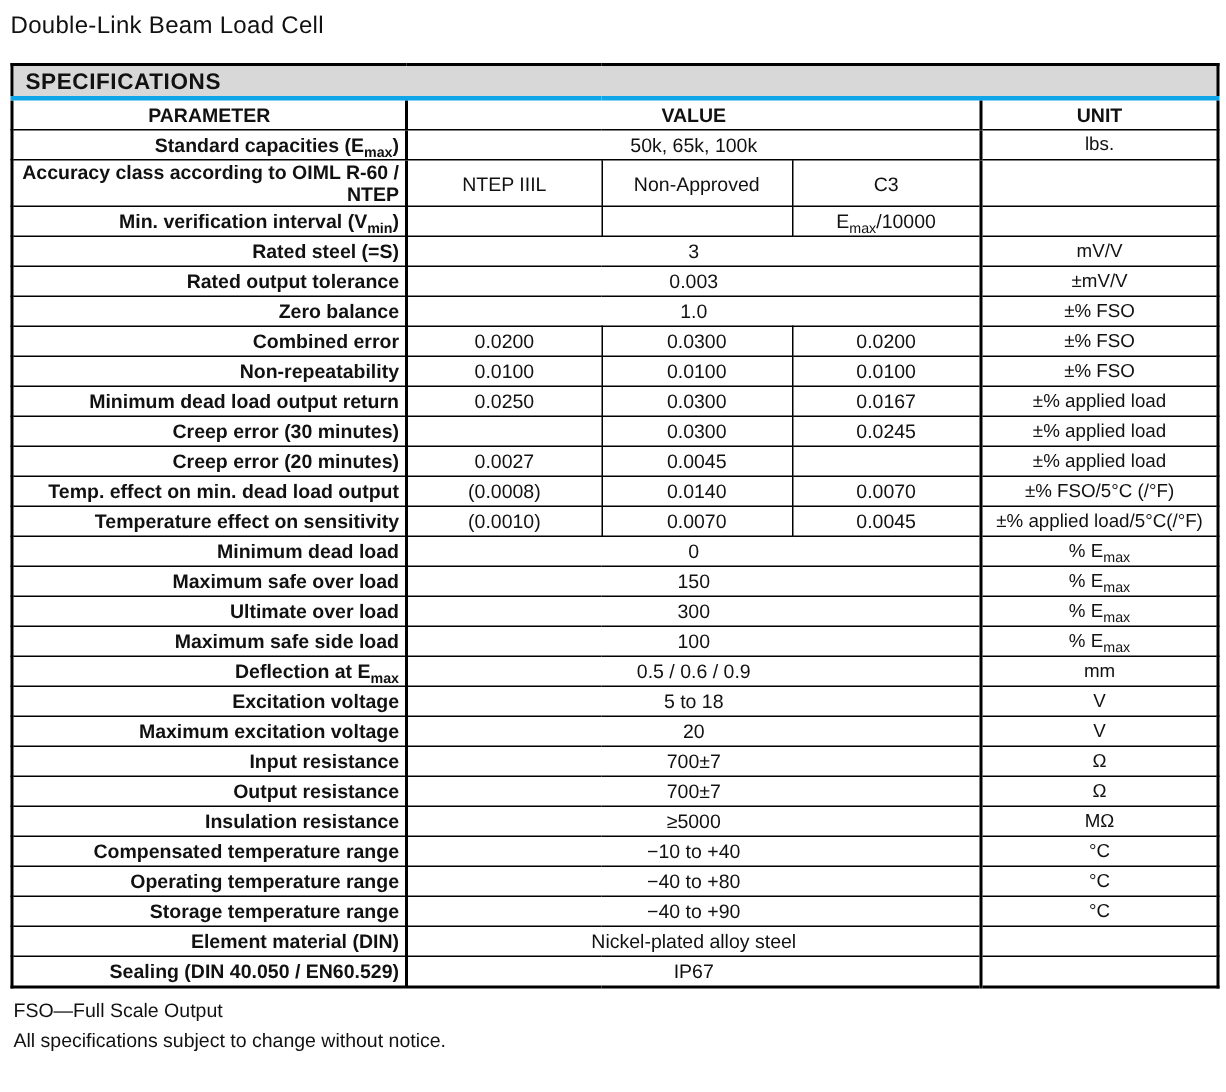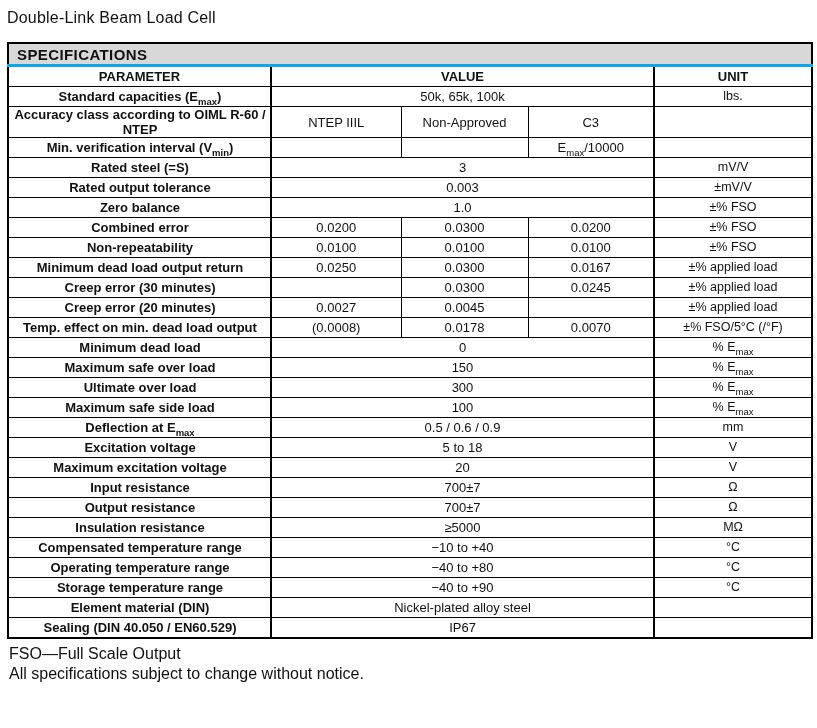--- a/index.html
+++ b/index.html
@@ -48,21 +48,21 @@
     border-bottom: 3px solid #0ea5e9;
     letter-spacing: 0.4px;
     height: 20px;
   }
   .spec-table thead th {
     font-weight: 700;
     text-align: center;
   }
   .spec-table .param {
     font-weight: 700;
-    text-align: center;
+    text-align: right;
     border-right: 2px solid #000;
     white-space: normal;
     padding-left: 5px;
   }
   .spec-table .val {
     text-align: center;
     font-weight: 400;
     white-space: nowrap;
   }
   .spec-table .unit {
@@ -72,21 +72,21 @@
     white-space: nowrap;
     font-size: 12.5px;
   }
   sub {
     font-size: 9.5px;
     line-height: 0;
     letter-spacing: 0;
   }
   .footer {
     margin-top: 7px;
-    font-size: 16px;
+    font-size: 13px;
     padding-left: 2px;
     color: #111111;
   }
   .footer .foot-line {
     margin-bottom: 5px;
     line-height: 15px;
   }
 </style>
 </head>
 <body>
@@ -179,23 +179,30 @@
         <tr>
           <td class="param">Creep error (20 minutes)</td>
           <td class="val">0.0027</td>
           <td class="val">0.0045</td>
           <td class="val"></td>
           <td class="unit">±% applied load</td>
         </tr>
         <tr>
           <td class="param">Temp. effect on min. dead load output</td>
           <td class="val">(0.0008)</td>
-          <td class="val">0.0178</td>
+          <td class="val">0.0140</td>
           <td class="val">0.0070</td>
           <td class="unit">±% FSO/5°C (/°F)</td>
+        </tr>
+        <tr>
+          <td class="param">Temperature effect on sensitivity</td>
+          <td class="val">(0.0010)</td>
+          <td class="val">0.0070</td>
+          <td class="val">0.0045</td>
+          <td class="unit">±% applied load/5°C(/°F)</td>
         </tr>
         <tr>
           <td class="param">Minimum dead load</td>
           <td colspan="3" class="val">0</td>
           <td class="unit">% E<sub>max</sub></td>
         </tr>
         <tr>
           <td class="param">Maximum safe over load</td>
           <td colspan="3" class="val">150</td>
           <td class="unit">% E<sub>max</sub></td>

